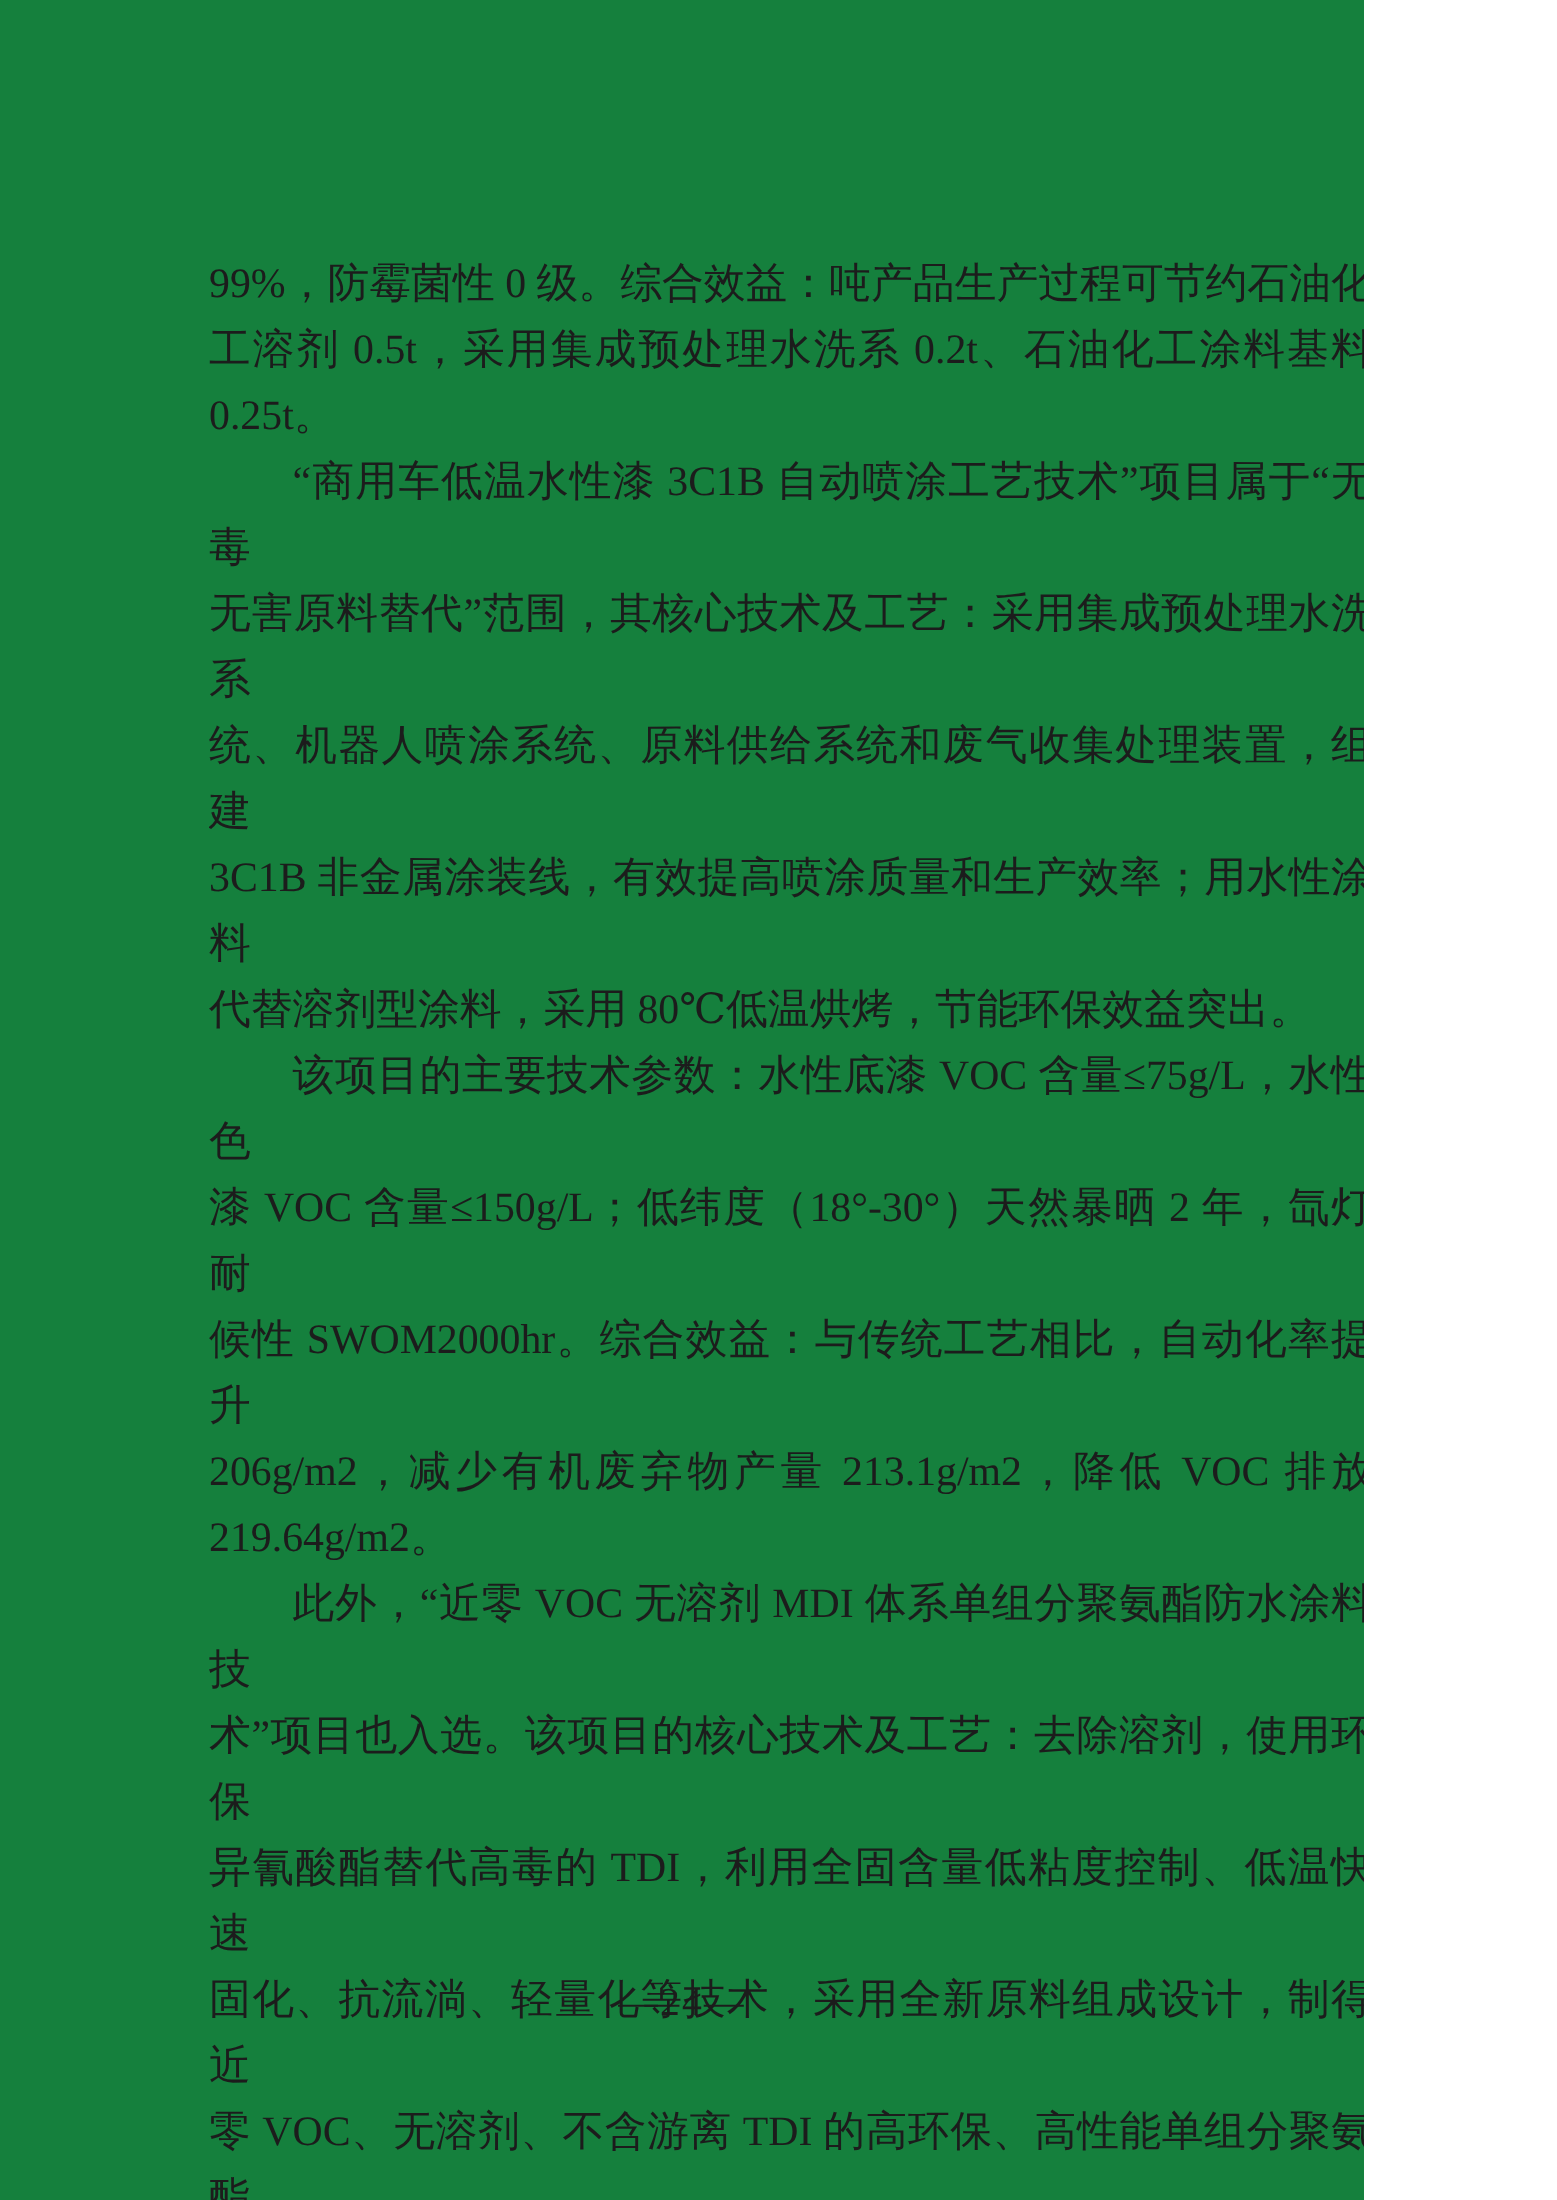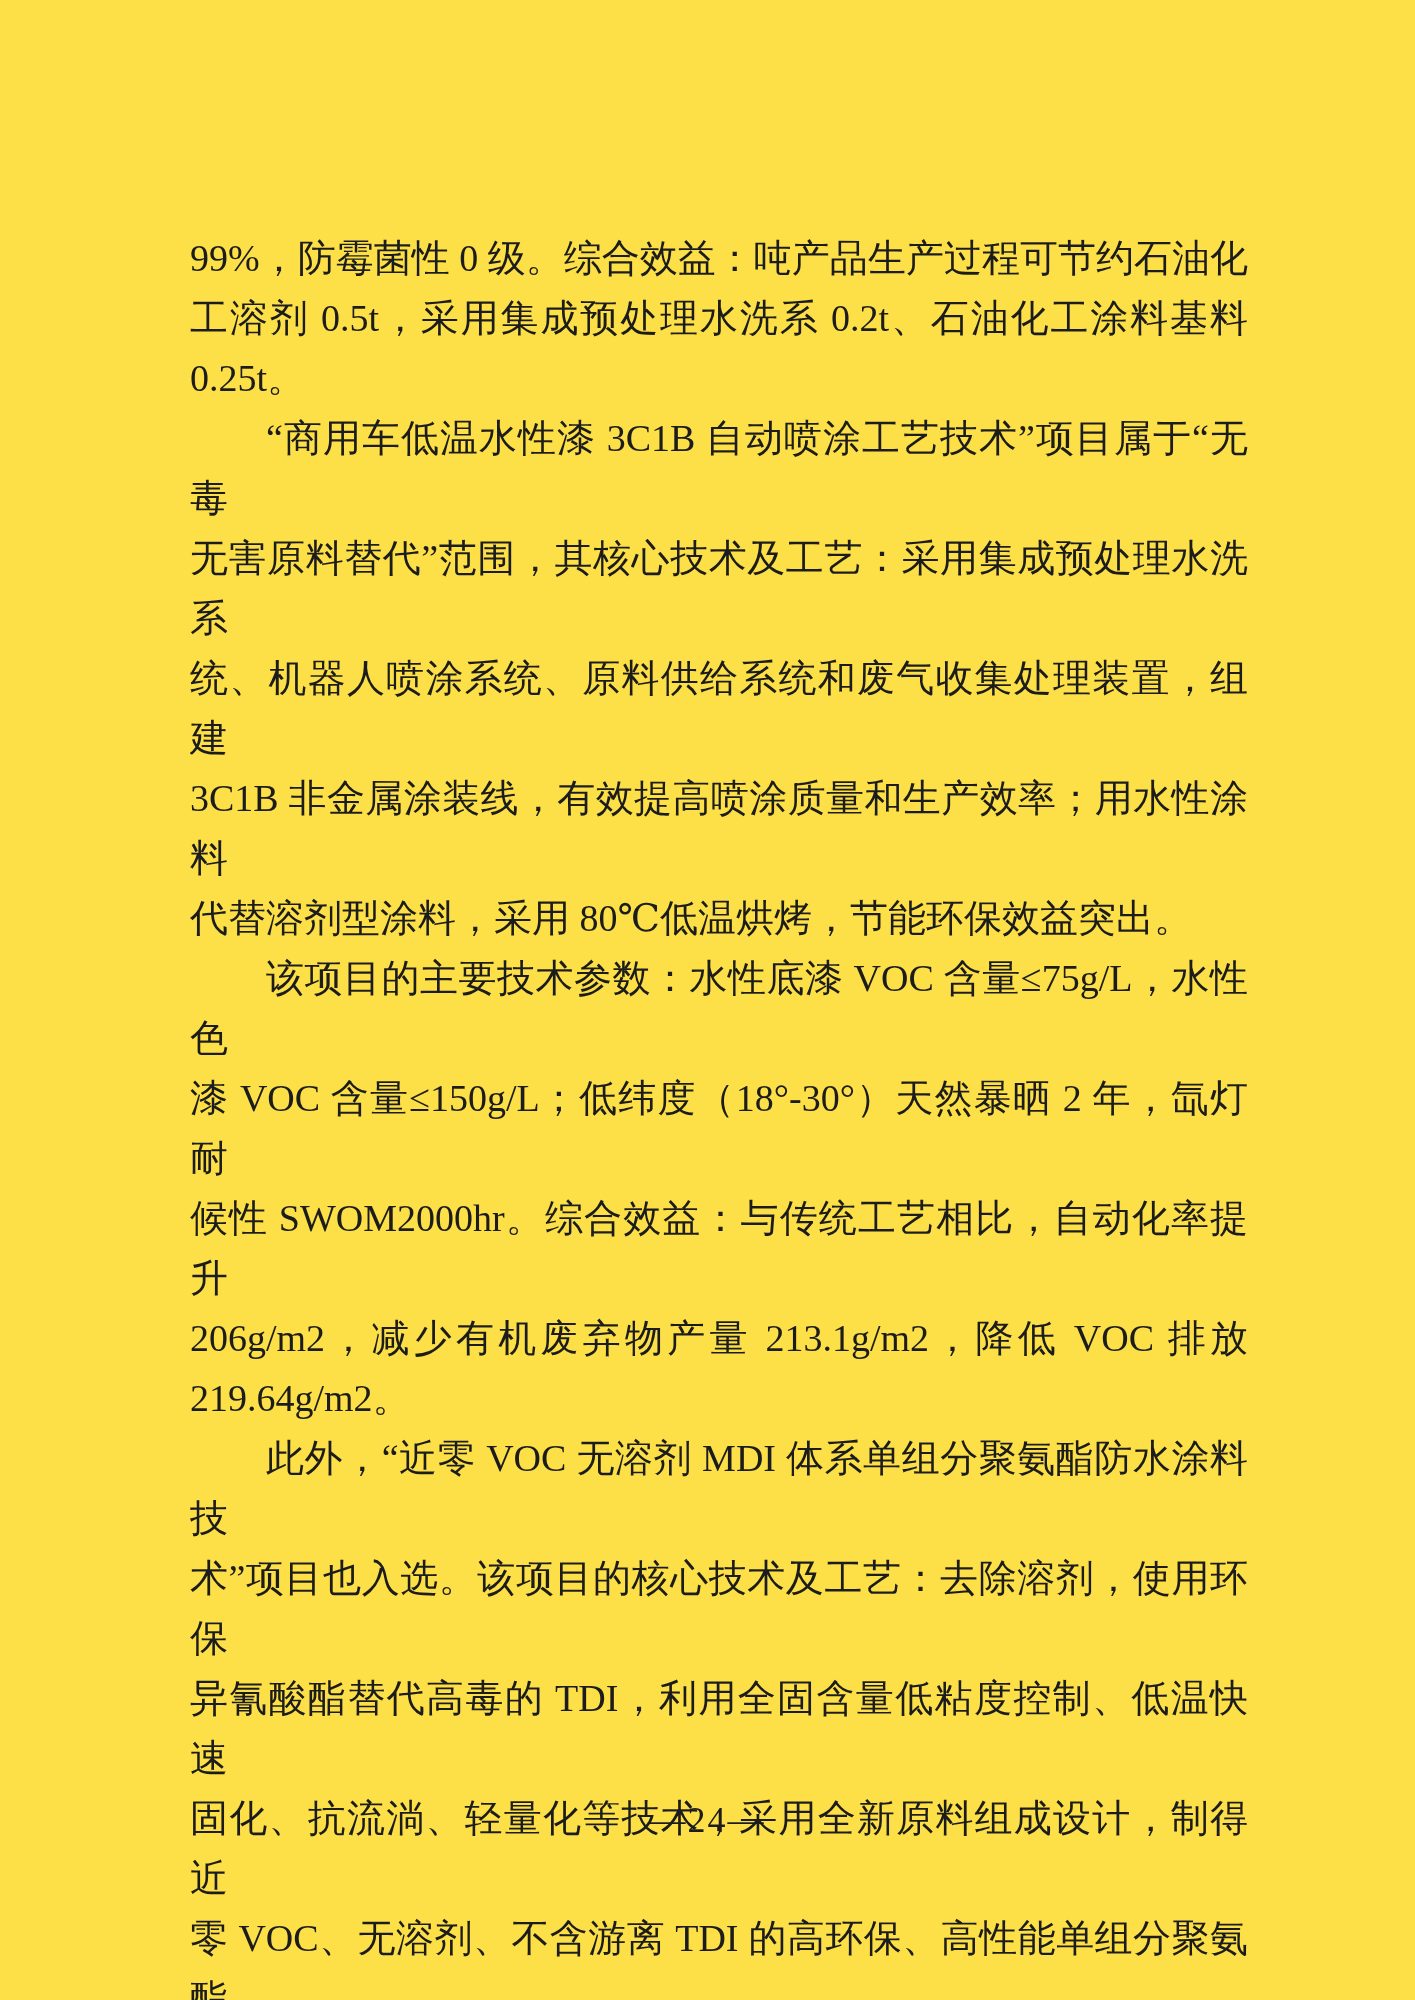--- a/index.html
+++ b/index.html
@@ -2,23 +2,23 @@
 <html><head>
 <meta charset="utf-8">
 <style>
   html, body {
     margin: 0;
     padding: 0;
     background: #ffffff;
   }
   .page {
     position: relative;
-    width: 1415px;
+    width: 1240px;
     height: 2000px;
-    background: #fde047;
+    background: #15803d;
     overflow: hidden;
     font-family: "Liberation Serif", "DejaVu Serif", serif;
     color: #1c1c1c;
   }
   .doc-body {
     position: absolute;
     left: 190px;
     top: 228px;
     width: 1058px;
     font-size: 38px;

